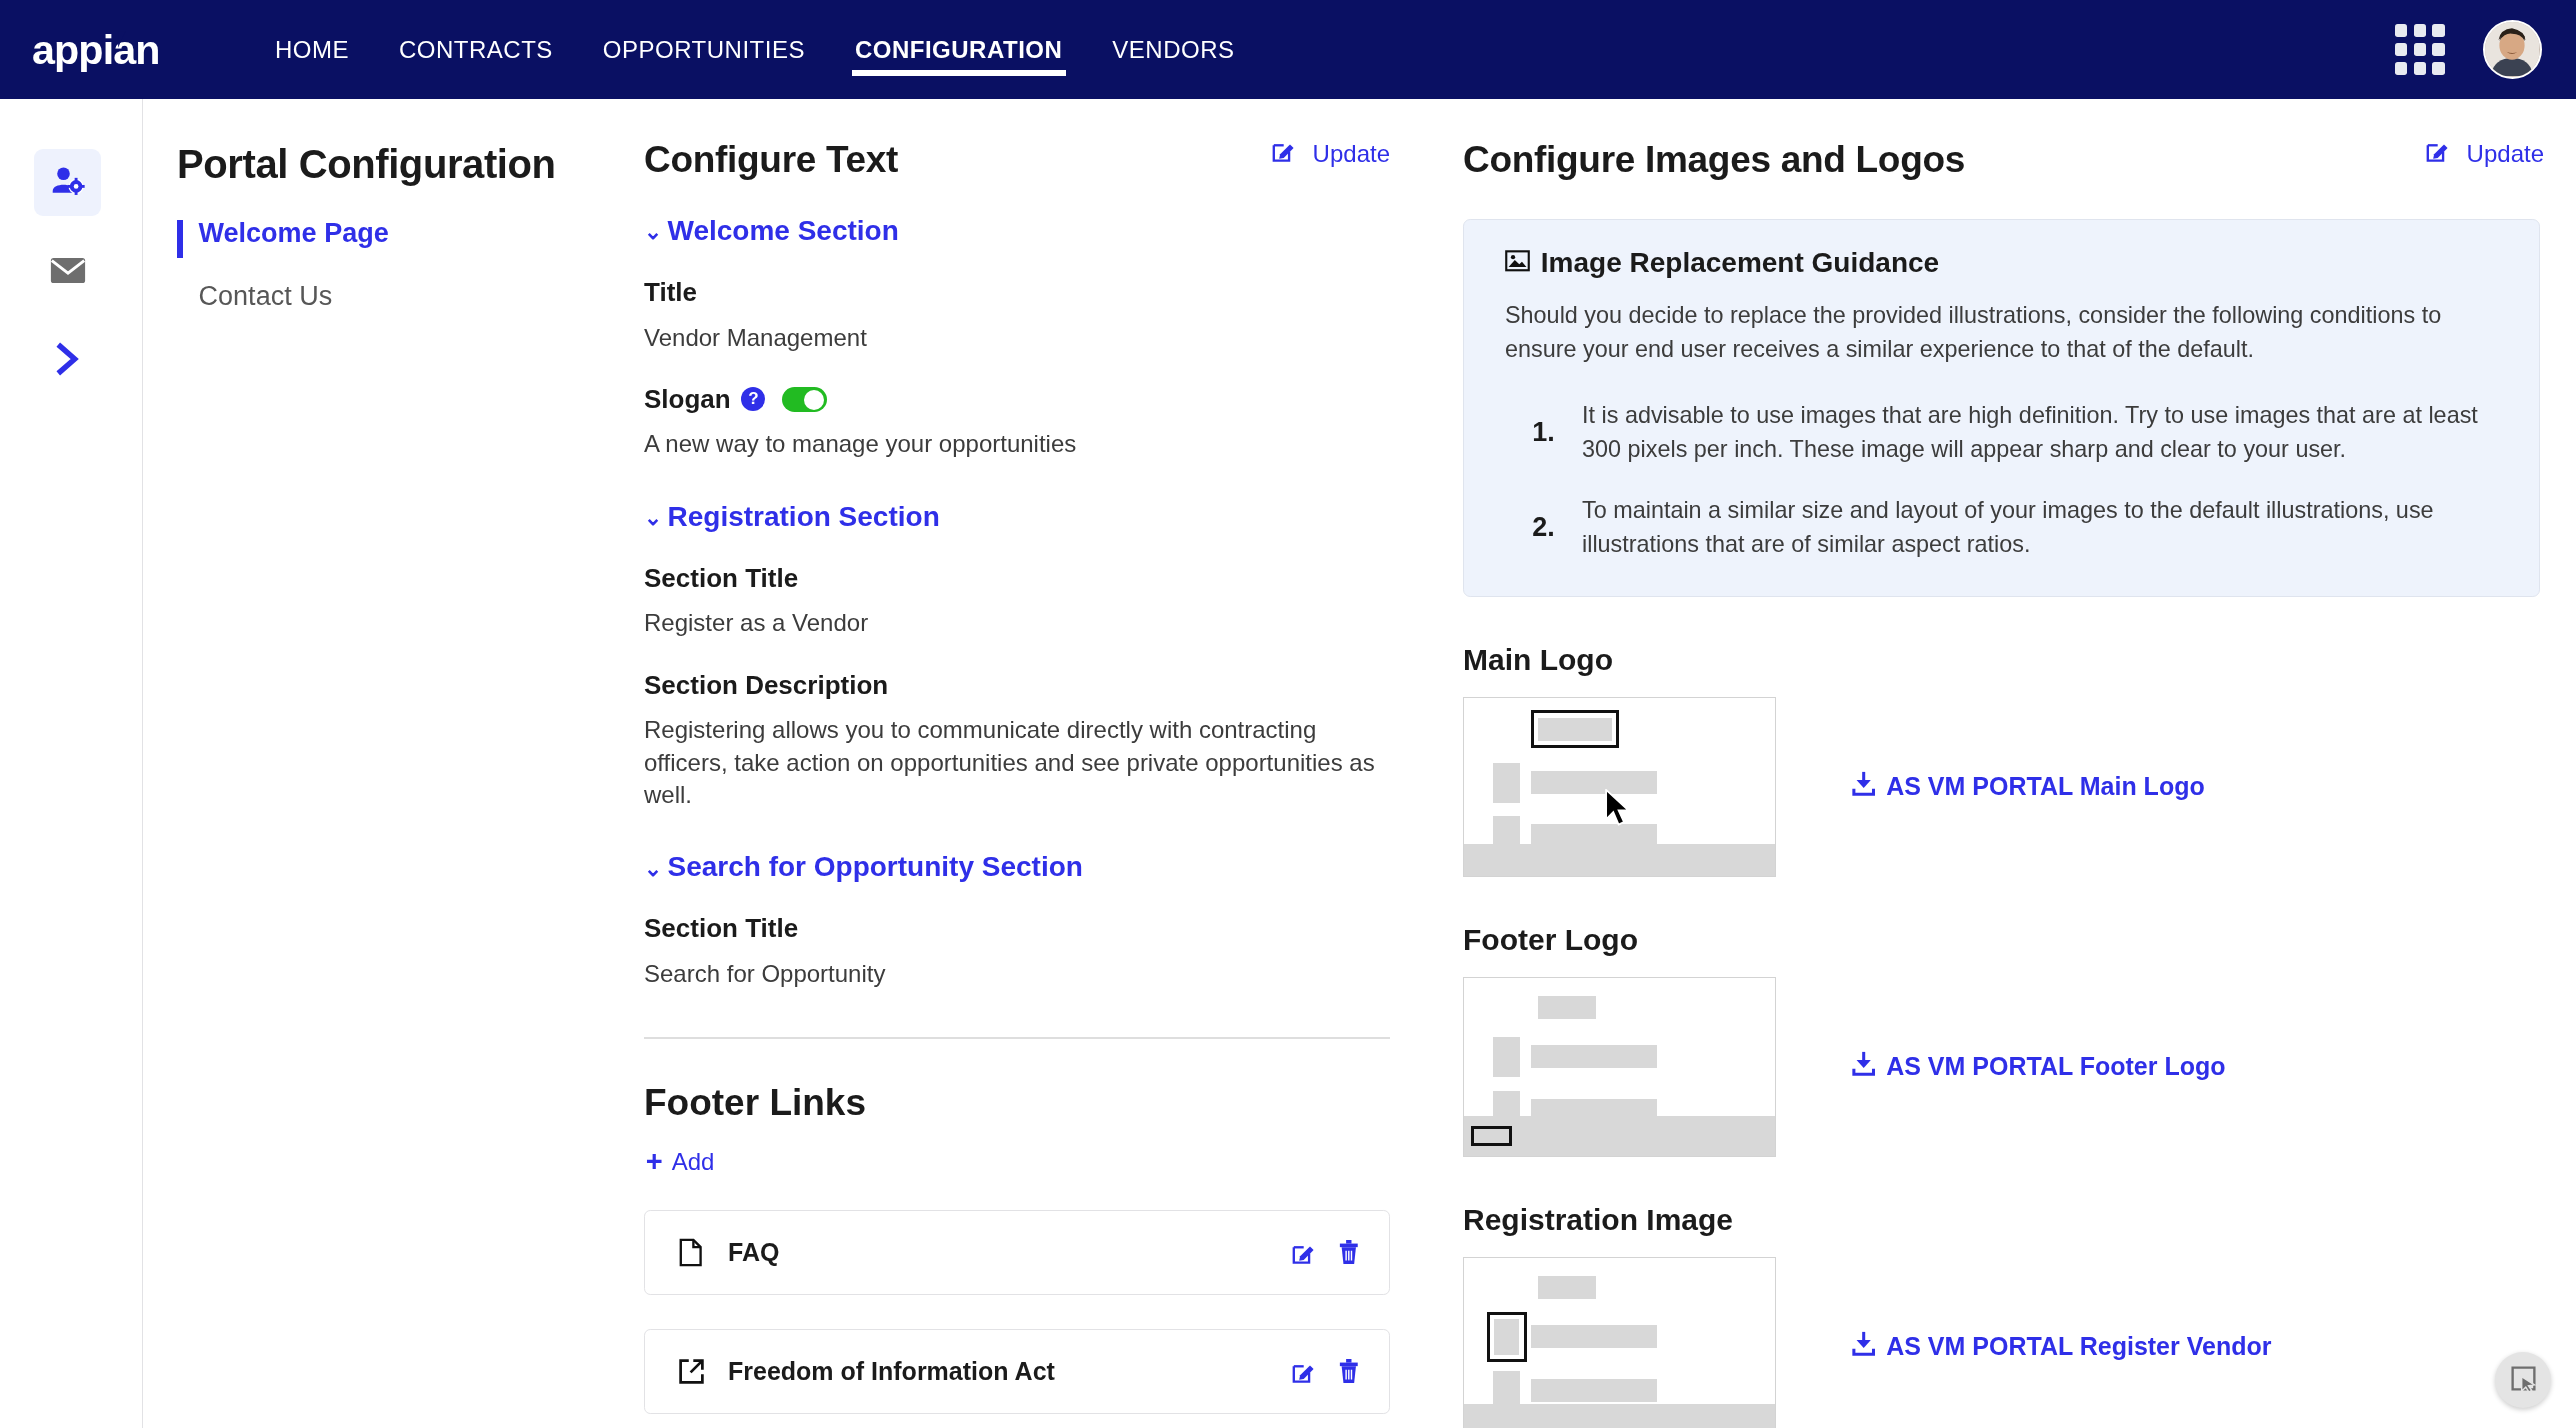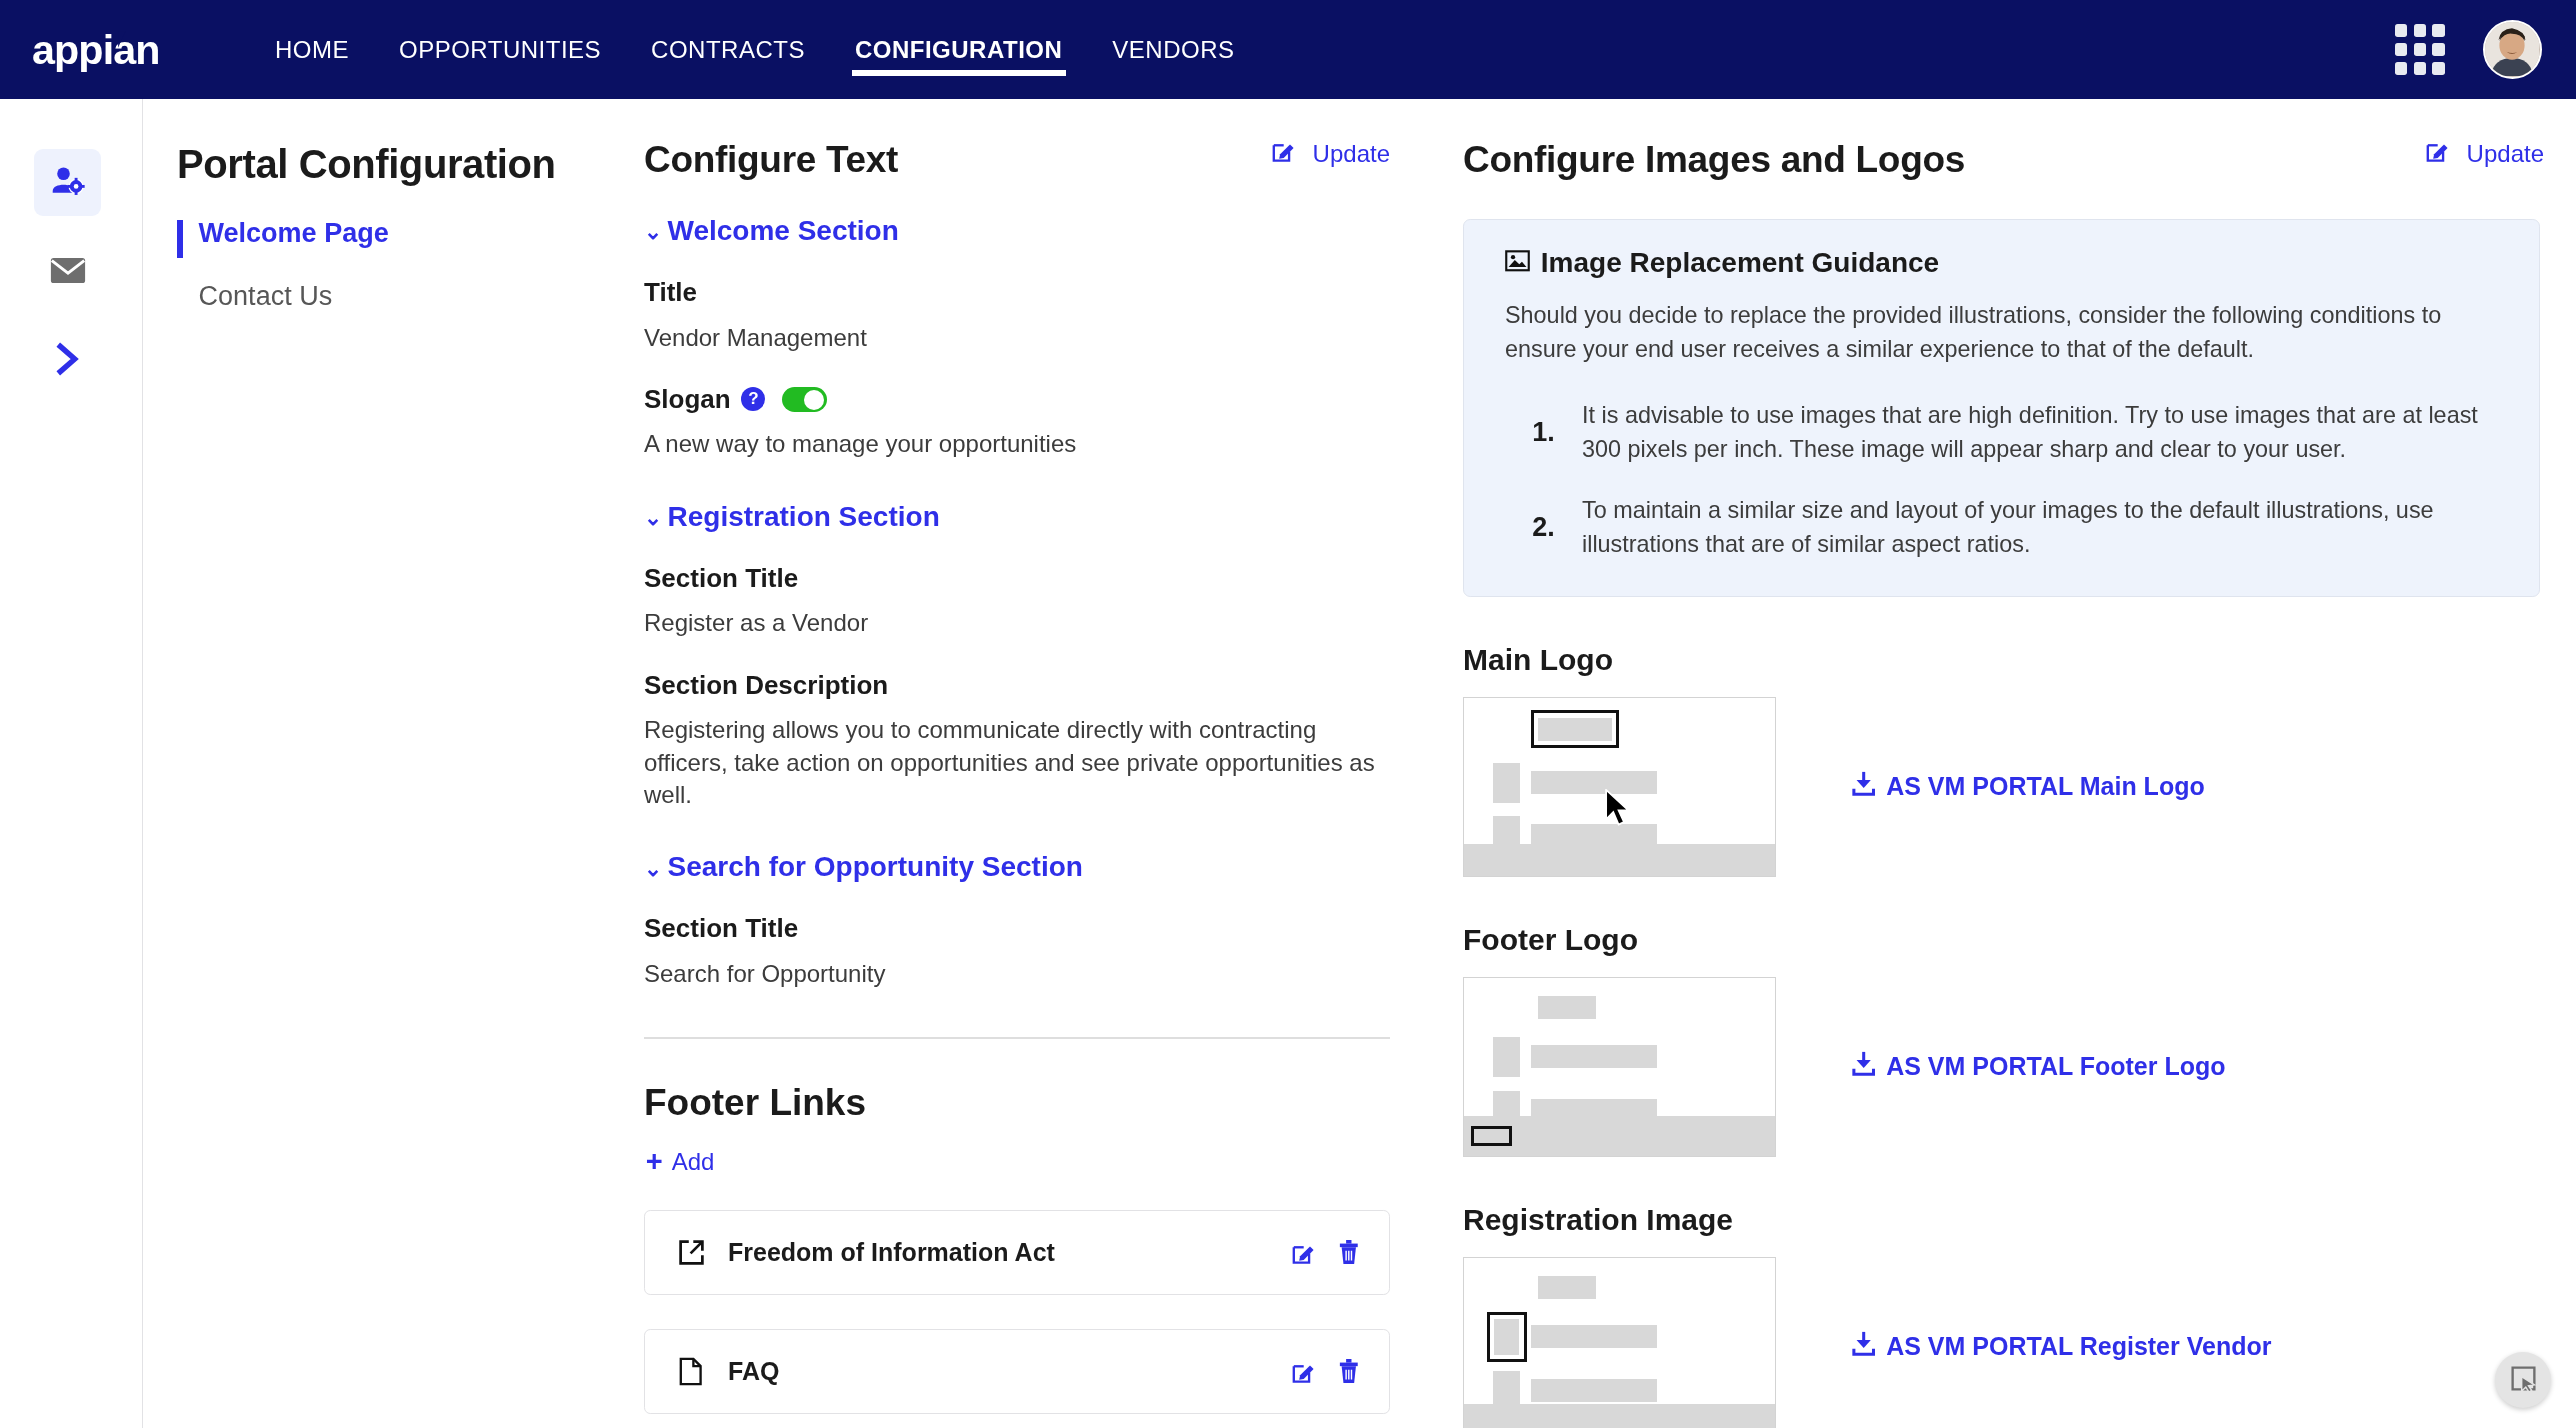--- a/index.html
+++ b/index.html
@@ -177,22 +177,22 @@
 <div class="topnav">
   <div class="brand">
     <svg width="157" height="47" viewBox="0 0 175 52" aria-hidden="true">
       <text x="0" y="42" font-family="Liberation Sans, sans-serif" font-size="46" font-weight="bold" fill="#ffffff" letter-spacing="-1">appian</text>
       <path d="M96 6 L104 6 L96 24 Z" fill="#0a1063"></path>
     </svg>
   </div>
 
   <div class="navlinks">
     <div class="navlink">HOME</div>
+    <div class="navlink">CONTRACTS</div>
     <div class="navlink">OPPORTUNITIES</div>
-    <div class="navlink">CONTRACTS</div>
     <div class="navlink active">CONFIGURATION</div>
     <div class="navlink">VENDORS</div>
   </div>
 
   <div class="nav-right">
     <div class="grid-icon">
       <i></i>
         <i></i>
         <i></i>
         <i></i>
@@ -317,27 +317,26 @@
   <div class="divider"></div>
 
   <div class="links-title">Footer Links</div>
   <div class="add-link">
     <span class="add-plus">+</span>
     <span>Add</span>
   </div>
 
   <div class="link-card">
     <span class="lc-ico">
-      <svg width="29" height="29" viewBox="0 0 32 32" aria-hidden="true">
-        <path d="M13 4 L4 4 L4 28 L28 28 L28 19" fill="none" stroke="#111111" stroke-width="3"></path>
-        <path d="M18 4 L28 4 L28 14" fill="none" stroke="#111111" stroke-width="3"></path>
-        <path d="M28 4 L15 17" fill="none" stroke="#111111" stroke-width="3"></path>
+      <svg width="23.4" height="29" viewBox="0 0 26 32" aria-hidden="true">
+        <path d="M2 2 L16 2 L24 10 L24 30 L2 30 Z" fill="none" stroke="#111111" stroke-width="2.6"></path>
+        <path d="M16 2 L16 10 L24 10" fill="none" stroke="#111111" stroke-width="2.6"></path>
       </svg>
     </span>
-    <span class="lc-label">Freedom of Information Act</span>
+    <span class="lc-label">FAQ</span>
     <span class="lc-actions">
       <span>
         <svg width="23.4" height="23.4" viewBox="0 0 26 26" aria-hidden="true">
           <path d="M2 7 L2 24 L19 24 L19 14" fill="none" stroke="#2f2fe8" stroke-width="2.6"></path>
           <path d="M2 7 L13 7" fill="none" stroke="#2f2fe8" stroke-width="2.6"></path>
           <path d="M9 17 L20 6 L24 10 L13 21 L8 22 Z" fill="#2f2fe8"></path>
         </svg>
       </span>
       <span>
         <svg width="21.6" height="25" viewBox="0 0 24 28" aria-hidden="true">
@@ -349,26 +348,27 @@
             <line x1="12" y1="12" x2="12" y2="23"></line>
             <line x1="15" y1="12" x2="15" y2="23"></line>
           </g>
         </svg>
       </span>
     </span>
   </div>
 
   <div class="link-card">
     <span class="lc-ico">
-      <svg width="23.4" height="29" viewBox="0 0 26 32" aria-hidden="true">
-        <path d="M2 2 L16 2 L24 10 L24 30 L2 30 Z" fill="none" stroke="#111111" stroke-width="2.6"></path>
-        <path d="M16 2 L16 10 L24 10" fill="none" stroke="#111111" stroke-width="2.6"></path>
+      <svg width="29" height="29" viewBox="0 0 32 32" aria-hidden="true">
+        <path d="M13 4 L4 4 L4 28 L28 28 L28 19" fill="none" stroke="#111111" stroke-width="3"></path>
+        <path d="M18 4 L28 4 L28 14" fill="none" stroke="#111111" stroke-width="3"></path>
+        <path d="M28 4 L15 17" fill="none" stroke="#111111" stroke-width="3"></path>
       </svg>
     </span>
-    <span class="lc-label">FAQ</span>
+    <span class="lc-label">Freedom of Information Act</span>
     <span class="lc-actions">
       <span>
         <svg width="23.4" height="23.4" viewBox="0 0 26 26" aria-hidden="true">
           <path d="M2 7 L2 24 L19 24 L19 14" fill="none" stroke="#2f2fe8" stroke-width="2.6"></path>
           <path d="M2 7 L13 7" fill="none" stroke="#2f2fe8" stroke-width="2.6"></path>
           <path d="M9 17 L20 6 L24 10 L13 21 L8 22 Z" fill="#2f2fe8"></path>
         </svg>
       </span>
       <span>
         <svg width="21.6" height="25" viewBox="0 0 24 28" aria-hidden="true">

